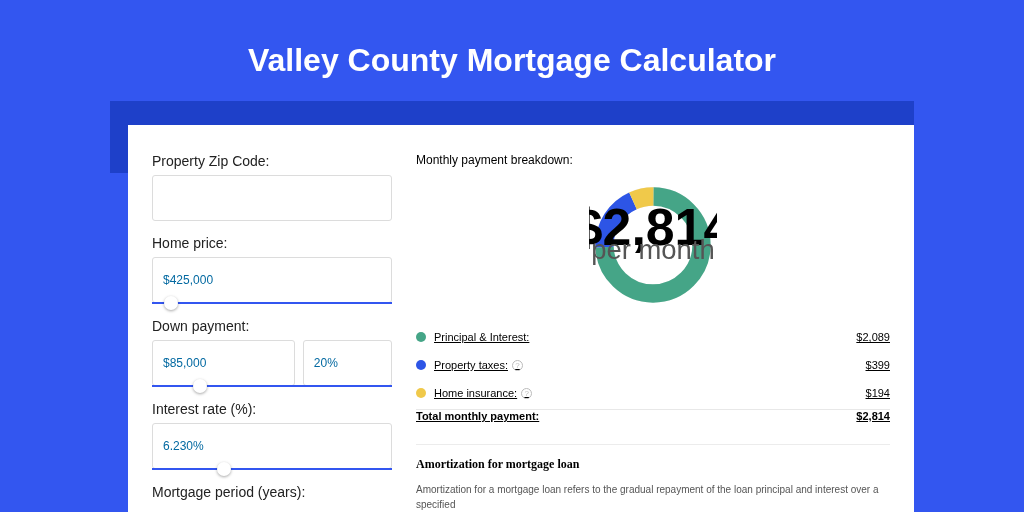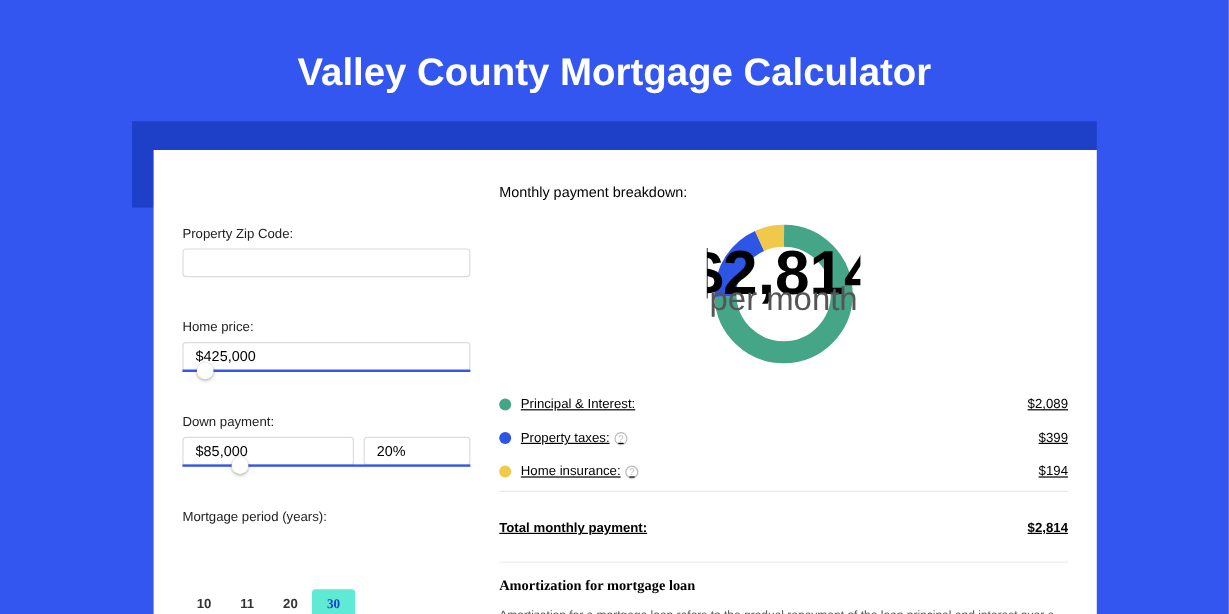--- a/index.html
+++ b/index.html
@@ -17,24 +17,24 @@
   .panel {
     background: #fff;
     margin: -48px 110px 0 128px;
     height: 400px;
     padding: 28px 24px 0 24px;
     display: flex;
     gap: 24px;
   }
   .left { width: 240px; flex: 0 0 240px; }
   .right { flex: 1; }
-  .lbl { font-size: 11px; color: #222; margin-bottom: 6px; margin-top: 36px; }
+  .lbl { font-size: 14px; color: #222; margin-bottom: 6px; }
   .inp {
-    width: 100%; height: 24px; border: 1px solid #dcdcdc; border-radius: 3px;
-    padding: 0 10px; font-size: 12px; color: #000000; background:#fff;
+    width: 100%; height: 46px; border: 1px solid #dcdcdc; border-radius: 3px;
+    padding: 0 10px; font-size: 12px; color: #0369a1; background:#fff;
   }
   .field { margin-bottom: 14px; position: relative; }
   .row2 { display: flex; gap: 8px; justify-content: center; }
   .row2 .inp:first-child { flex: 1.8; }
   .row2 .inp:last-child { flex: 1; }
   .track {
     height: 2px; background: #3356f0; position: relative; margin-top: -1px;
     width: 100%;
   }
   .thumb {
@@ -59,21 +59,21 @@
   .breakdown-title { font-size: 12px; font-weight:400; margin-bottom: 8px; }
   .donut-wrap { display:flex; justify-content:center; padding: 6px 0 14px 0; }
   svg.donut { width: 128px; height: 128px; }
   .donut-center { font-size: 17px; font-weight:800; }
   .donut-sub { font-size: 9px; fill:#555; }
   .line { display:flex; align-items:center; padding: 8px 0; font-size:11px;text-decoration:underline; }
   .dot { width:10px; height:10px; border-radius:50%; margin-right:8px; flex:0 0 10px; }
   .line .name { flex:1; display:flex; align-items:center; gap:4px; }
   .line .val { font-weight:400; }
   .info { width:11px; height:11px; border:1px solid #bbb; border-radius:50%; display:inline-flex; align-items:center; justify-content:center; font-size:8px; color:#bbb; }
-  .total { border-top:1px solid #e8e8e8; font-weight:700; padding-top:24px; margin-top:2px;justify-content:space-between; }
+  .total { border-top:1px solid #e8e8e8; font-weight:700; padding-top:0; margin-top:2px;justify-content:space-between; }
   .hr { border:0; border-top:1px solid #ececec; margin: 14px 0 12px 0; }
   .amort-title { font-size:12px; font-weight:700; margin-bottom:10px;font-family:Liberation Serif, serif; }
   .amort-text { font-size:10px; color:#555; line-height:1.5; }
 </style>
 </head>
 <body>
 
 <div class="title">Valley County Mortgage Calculator</div>
 <div class="dark-bar"></div>
 
@@ -98,20 +98,27 @@
       <div class="lbl">Down payment:</div>
       <div class="row2">
         <input class="inp" value="$85,000" style="">
         <input class="inp" value="20%" style="">
       </div>
       <div class="track">
         <div class="thumb" id="thumb-down" style="left: 20%;"></div>
       </div>
     </div>
 
+    <div class="field">
+      <div class="lbl">Interest rate (%):</div>
+      <input class="inp" value="6.230%" style="">
+      <div class="track">
+        <div class="thumb" id="thumb-rate" style="left: 30%;"></div>
+      </div>
+    </div>
 
     <div class="field">
       <div class="lbl">Mortgage period (years):</div>
       <div class="period" id="period-row">
           <div class="pbtn">10</div>
           <div class="pbtn">11</div>
           <div class="pbtn">20</div>
           <div class="pbtn sel">30</div>
         </div>
     </div>

